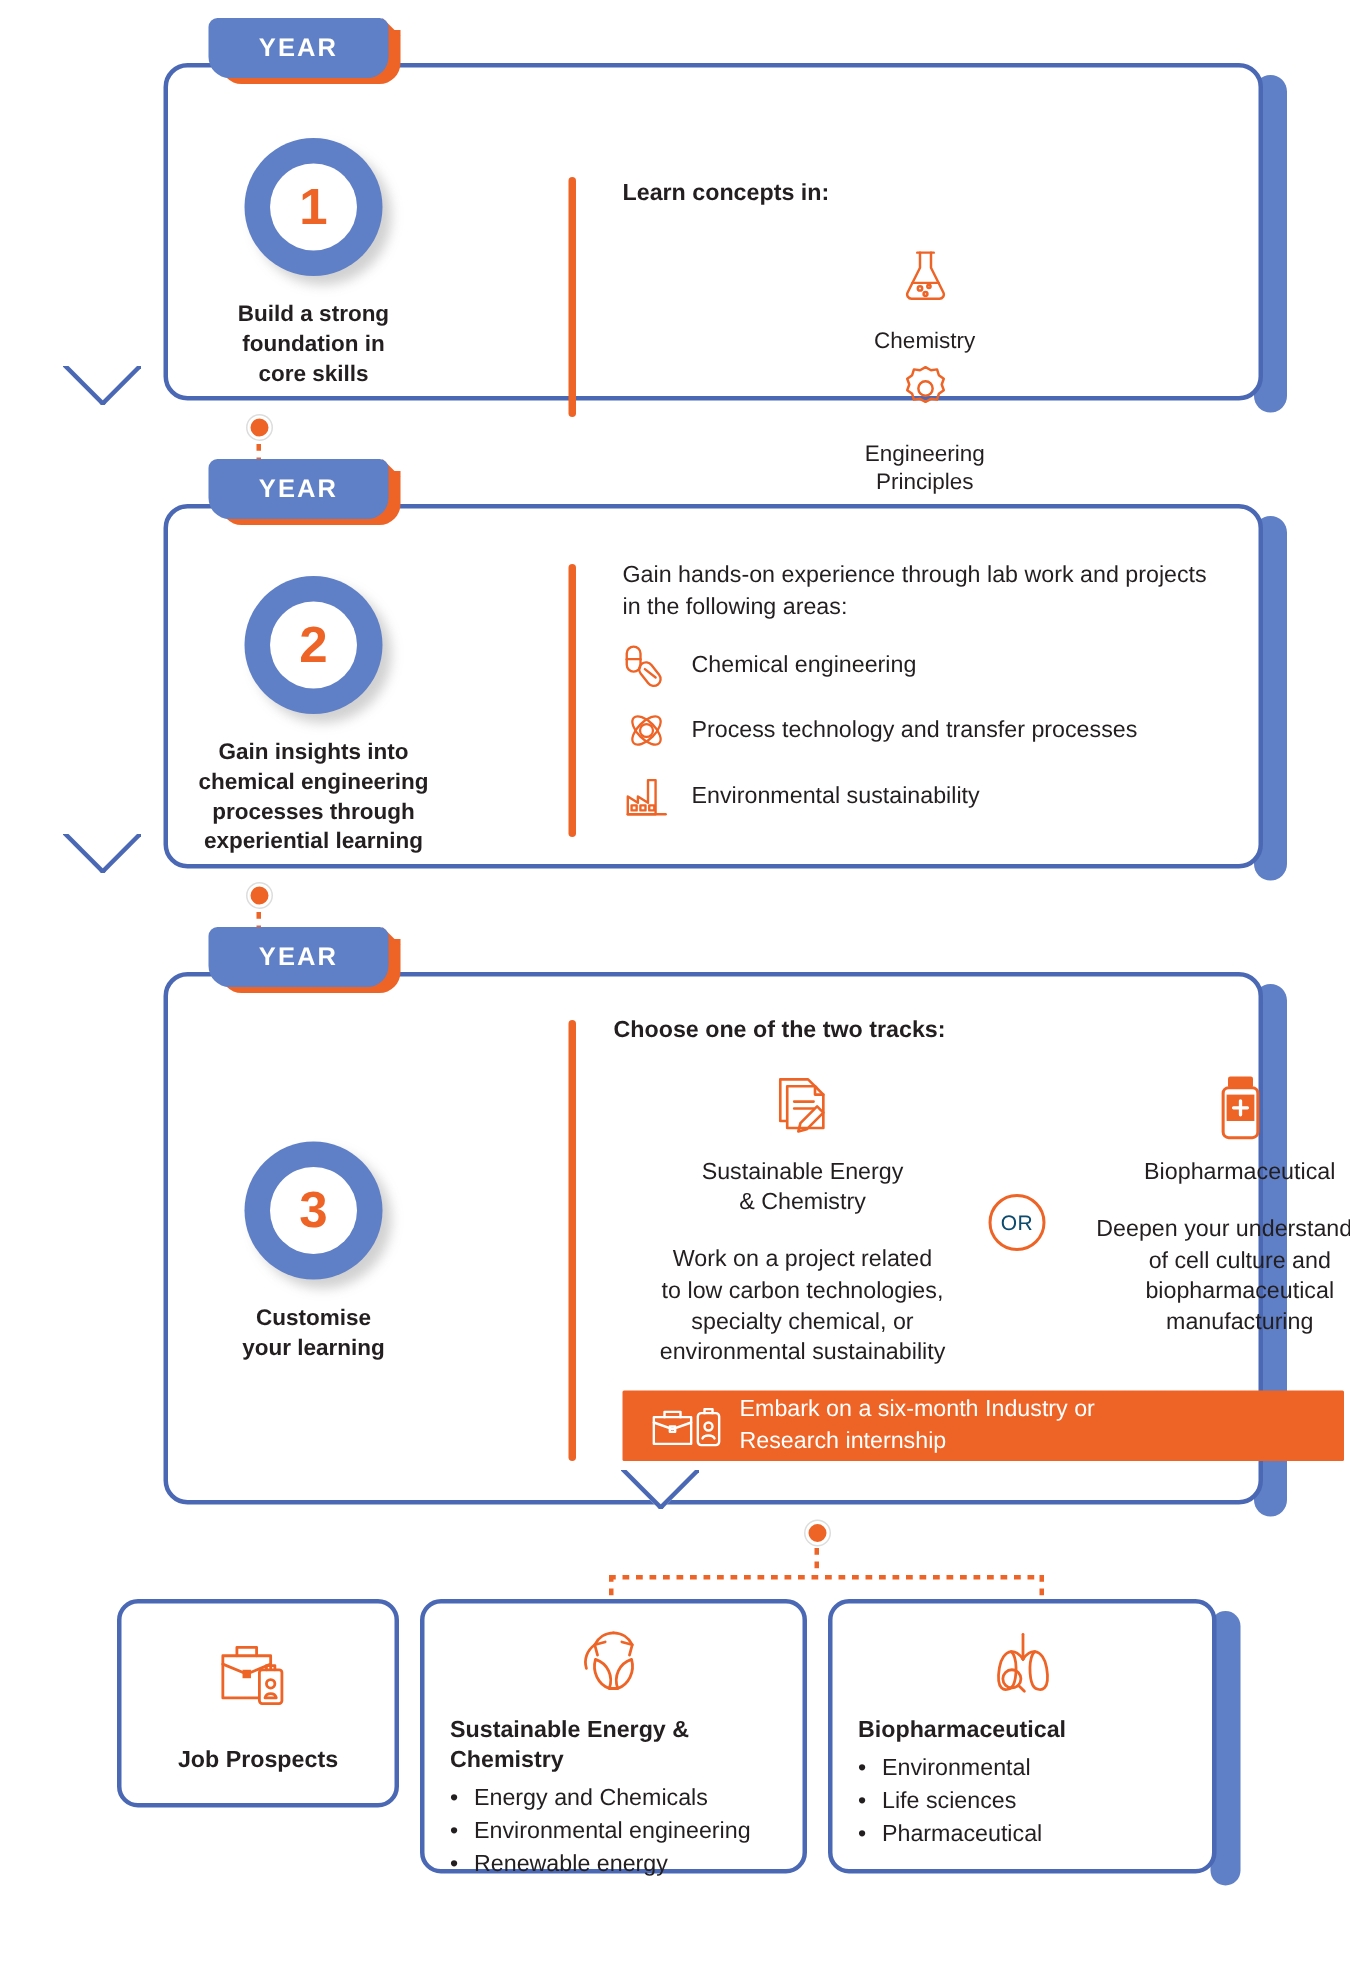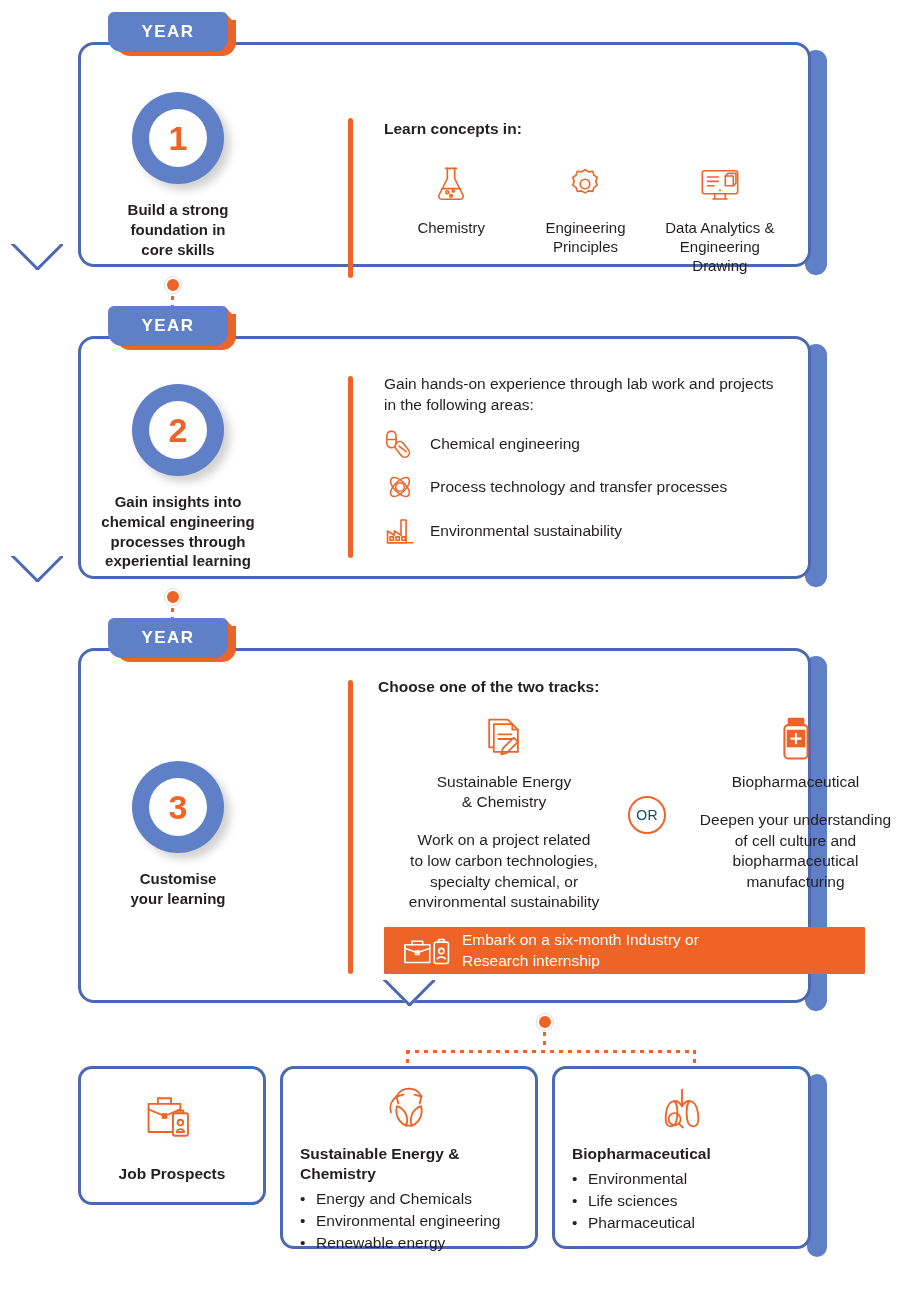--- a/index.html
+++ b/index.html
@@ -8,21 +8,21 @@
     width: 900px; height: 1313px;
     background: #ffffff;
     font-family: "Liberation Sans", sans-serif;
     color: #231f20;
     position: relative;
     overflow: hidden;
   }
   .stage { position:absolute; left:0; top:0; width:900px; height:1313px; }
 
   
-  .year-card { position:absolute; }
+  .year-card { position:absolute;margin-left:31px; }
   .card-spine {
     position:absolute; right:0; top:8px; bottom:-8px; width:22px;
     background:#5f7fc6; border-radius:11px;
   }
   .card-body {
     position:absolute; left:0; top:0; right:16px; bottom:0;
     background:#ffffff;
     border:3px solid #4a68b4;
     border-radius:16px;
   }
@@ -171,21 +171,21 @@
       <div class="left-caption" style="white-space:pre-line;">Build a strong
 foundation in
 core skills</div>
     </div>
 
     <div class="vrule" style="left:270px; top:76px; height:160px;"></div>
 
     <div style="position:absolute; left:306px; top:78px; right:40px;">
       <div class="rc-heading">Learn concepts in:</div>
 
-      <div class="icon-cols" style="margin-top:24px;">
+      <div class="icon-cols" style="margin-top:24px;flex-direction:column;">
 
         <div class="icon-col">
           <div class="ctr">
             <svg width="44" height="44" viewBox="0 0 48 48" fill="none" stroke="#ee6426" stroke-width="1.8" stroke-linecap="round" stroke-linejoin="round">
               <path d="M18 7h12"></path>
               <path d="M20 7v11L11 36a3.2 3.2 0 0 0 2.9 4.6h20.2A3.2 3.2 0 0 0 37 36l-9-18V7"></path>
               <path d="M14.5 29h19"></path>
               <circle cx="20" cy="33" r="1.6"></circle>
                 <circle cx="26.5" cy="31.5" r="1.2"></circle>
                 <circle cx="24" cy="37" r="1.4"></circle>

